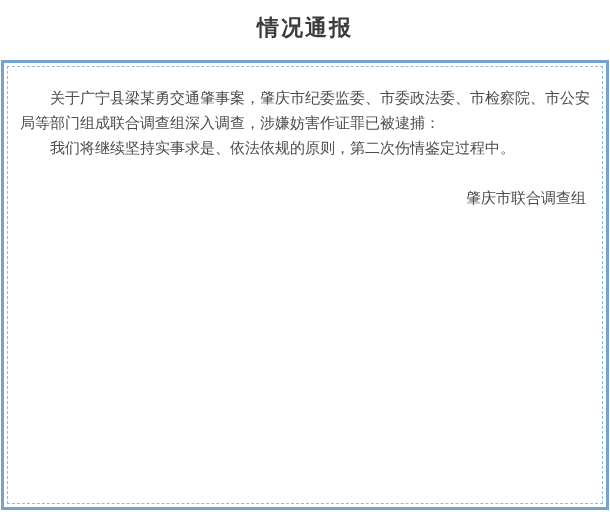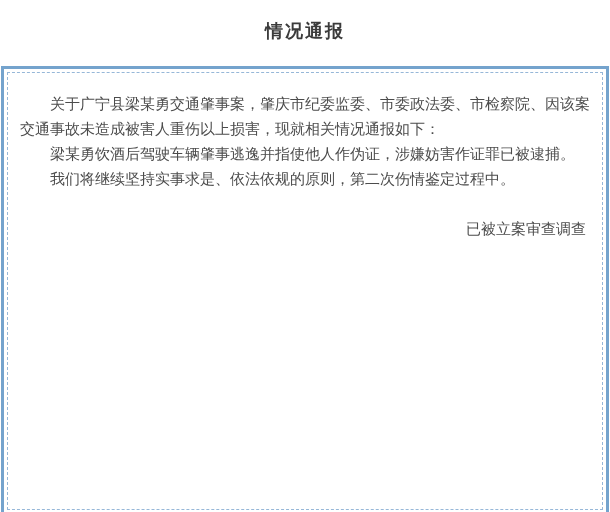--- a/index.html
+++ b/index.html
@@ -13,25 +13,24 @@
     }
     .page {
       position: relative;
       width: 610px;
       height: 512px;
       background: #ffffff;
     }
     .doc-title {
       text-align: center;
       padding-top: 13px;
-      font-size: 18px;
+      font-size: 22px;
       font-weight: bold;
       color: #3b3b3b;
       letter-spacing: 2px;
-      margin-top: 6px;
     }
     .notice-box {
       position: absolute;
       left: 1px;
       right: 1px;
       top: 60px;
       bottom: 2px;
       border: 3px solid #74a3cd;
       box-sizing: border-box;
       background: #ffffff;
@@ -70,25 +69,24 @@
 <body>
 
 <div class="page">
 
   <div class="doc-title">情况通报</div>
 
   <div class="notice-box">
     <div class="notice-box-inner">
 
       <div class="notice-content">
-        <p>关于广宁县梁某勇交通肇事案，肇庆市纪委监委、市委政法委、市检察院、因该案交通事故未造成被害人重伤以上损害，现就相关情况通报如下：</p>
-        <p>梁某勇饮酒后驾驶车辆肇事逃逸并指使他人作伪证，涉嫌妨害作证罪已被逮捕。</p>
+        <p>关于广宁县梁某勇交通肇事案，肇庆市纪委监委、市委政法委、市检察院、市公安局等部门组成联合调查组深入调查，涉嫌妨害作证罪已被逮捕：</p>
         <p>我们将继续坚持实事求是、依法依规的原则，第二次伤情鉴定过程中。</p>
       </div>
 
       <div class="sign-block">
-        <div>已被立案审查调查</div>
+        <div>肇庆市联合调查组</div>
       </div>
 
     </div>
   </div>
 
 </div>
 
 </body></html>

